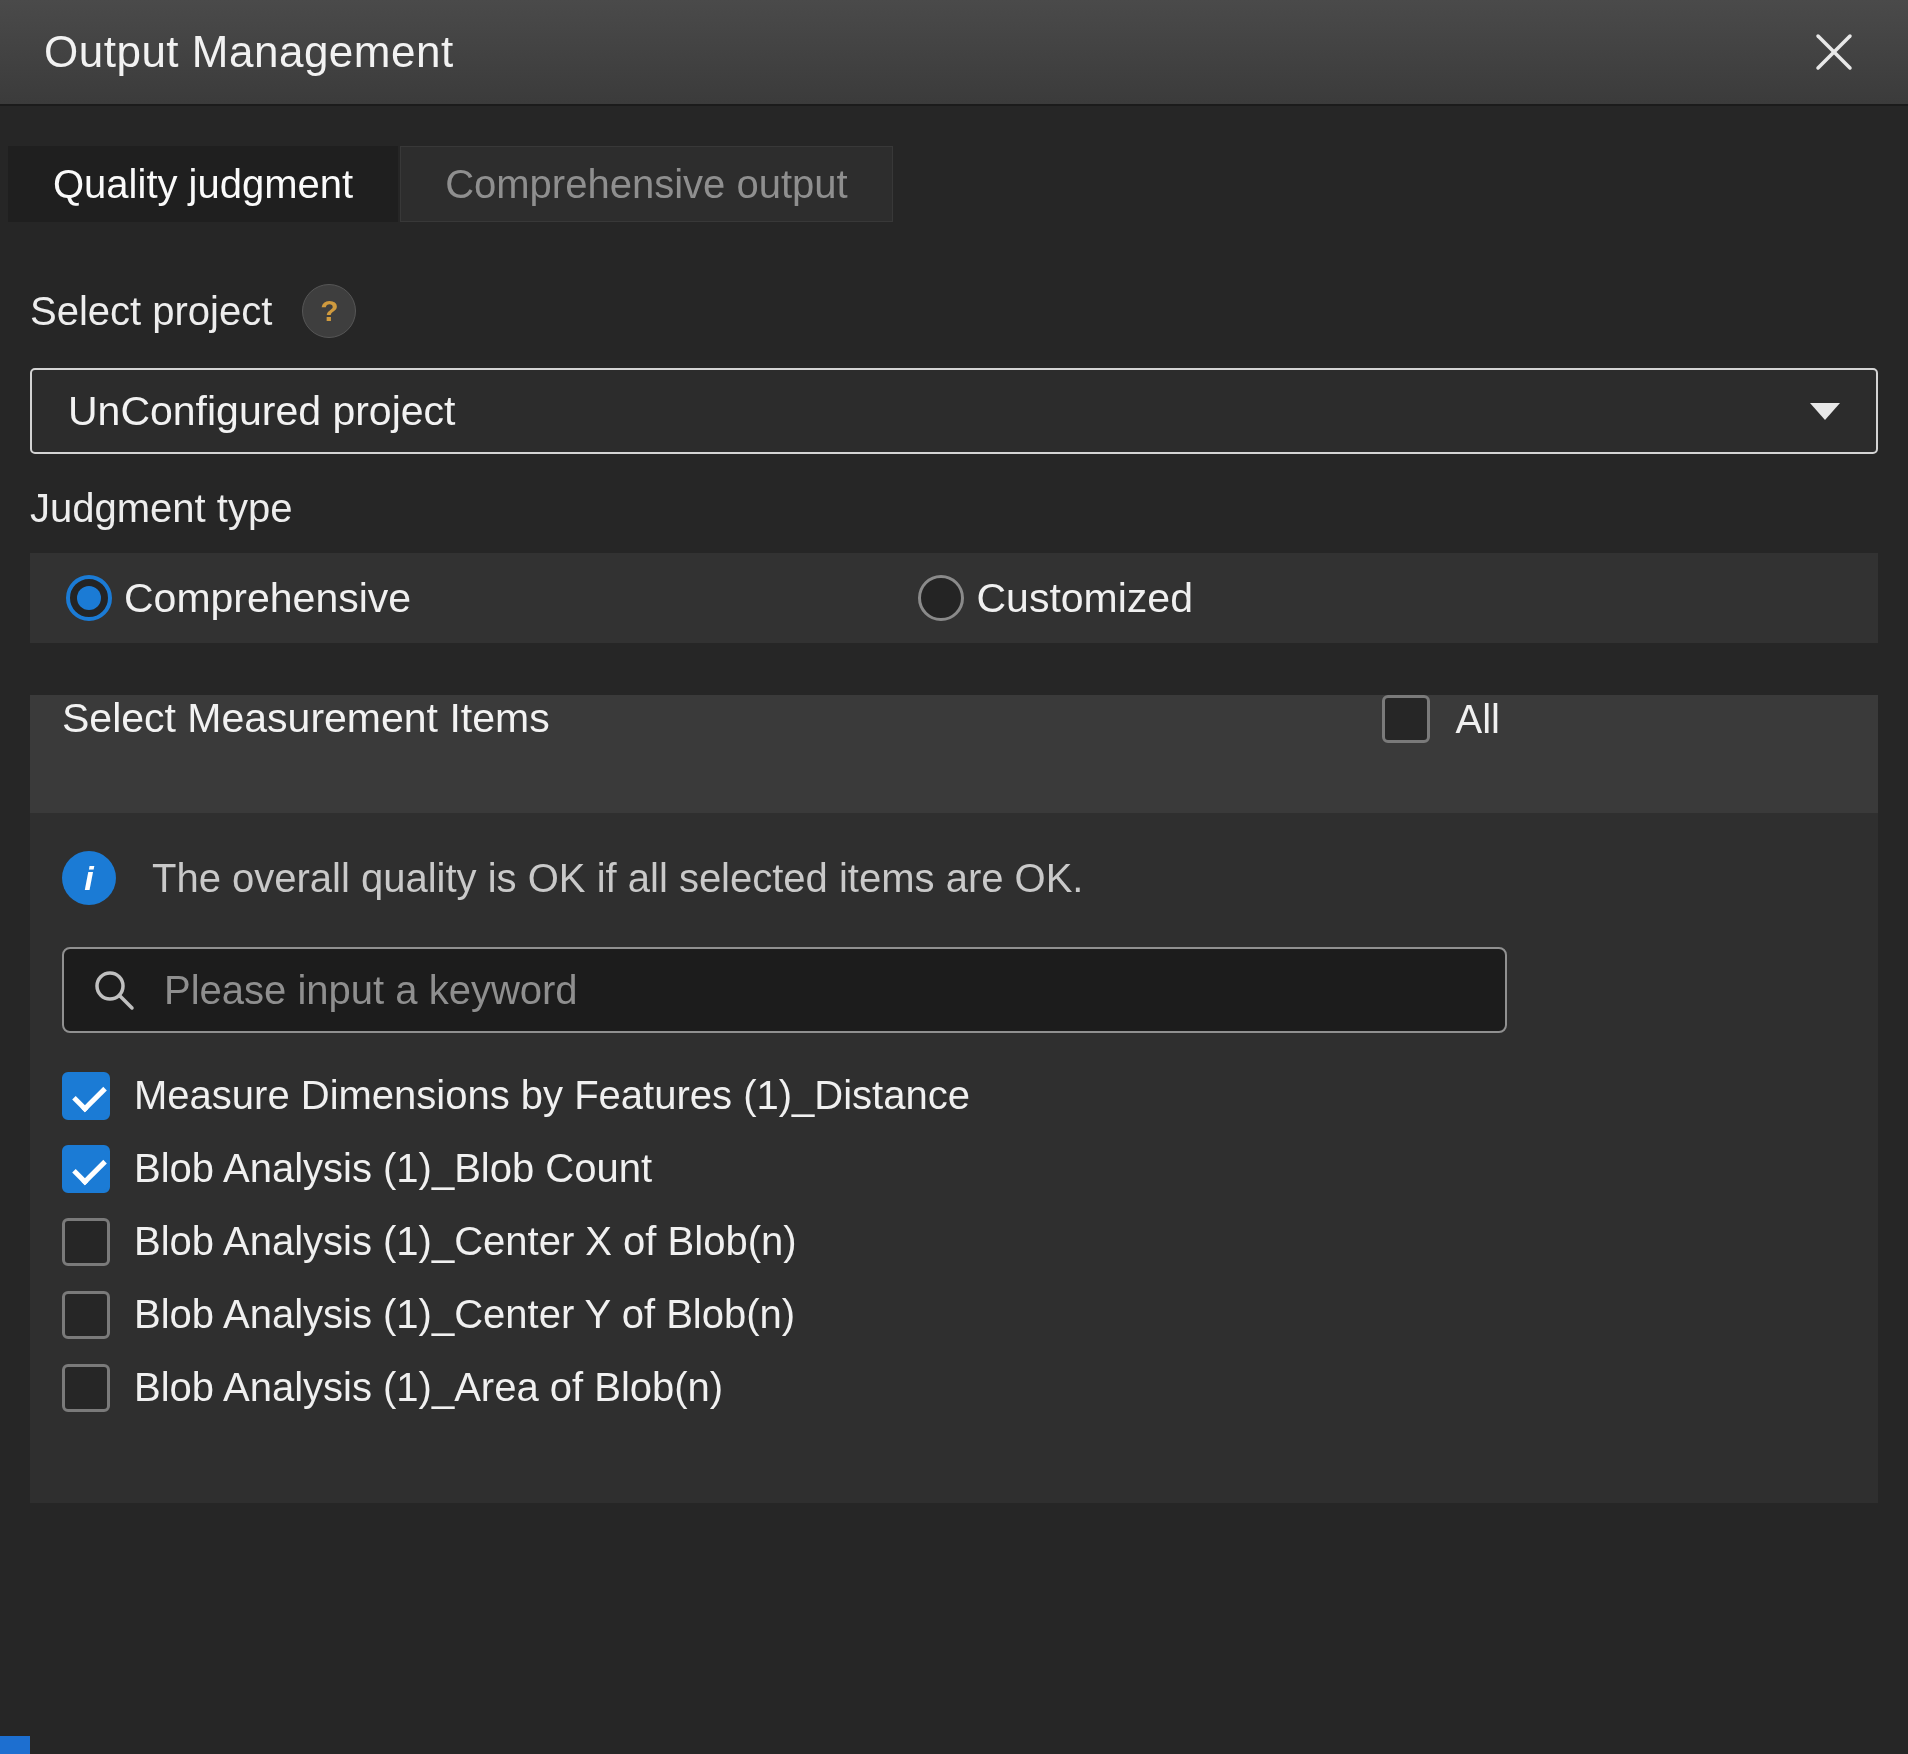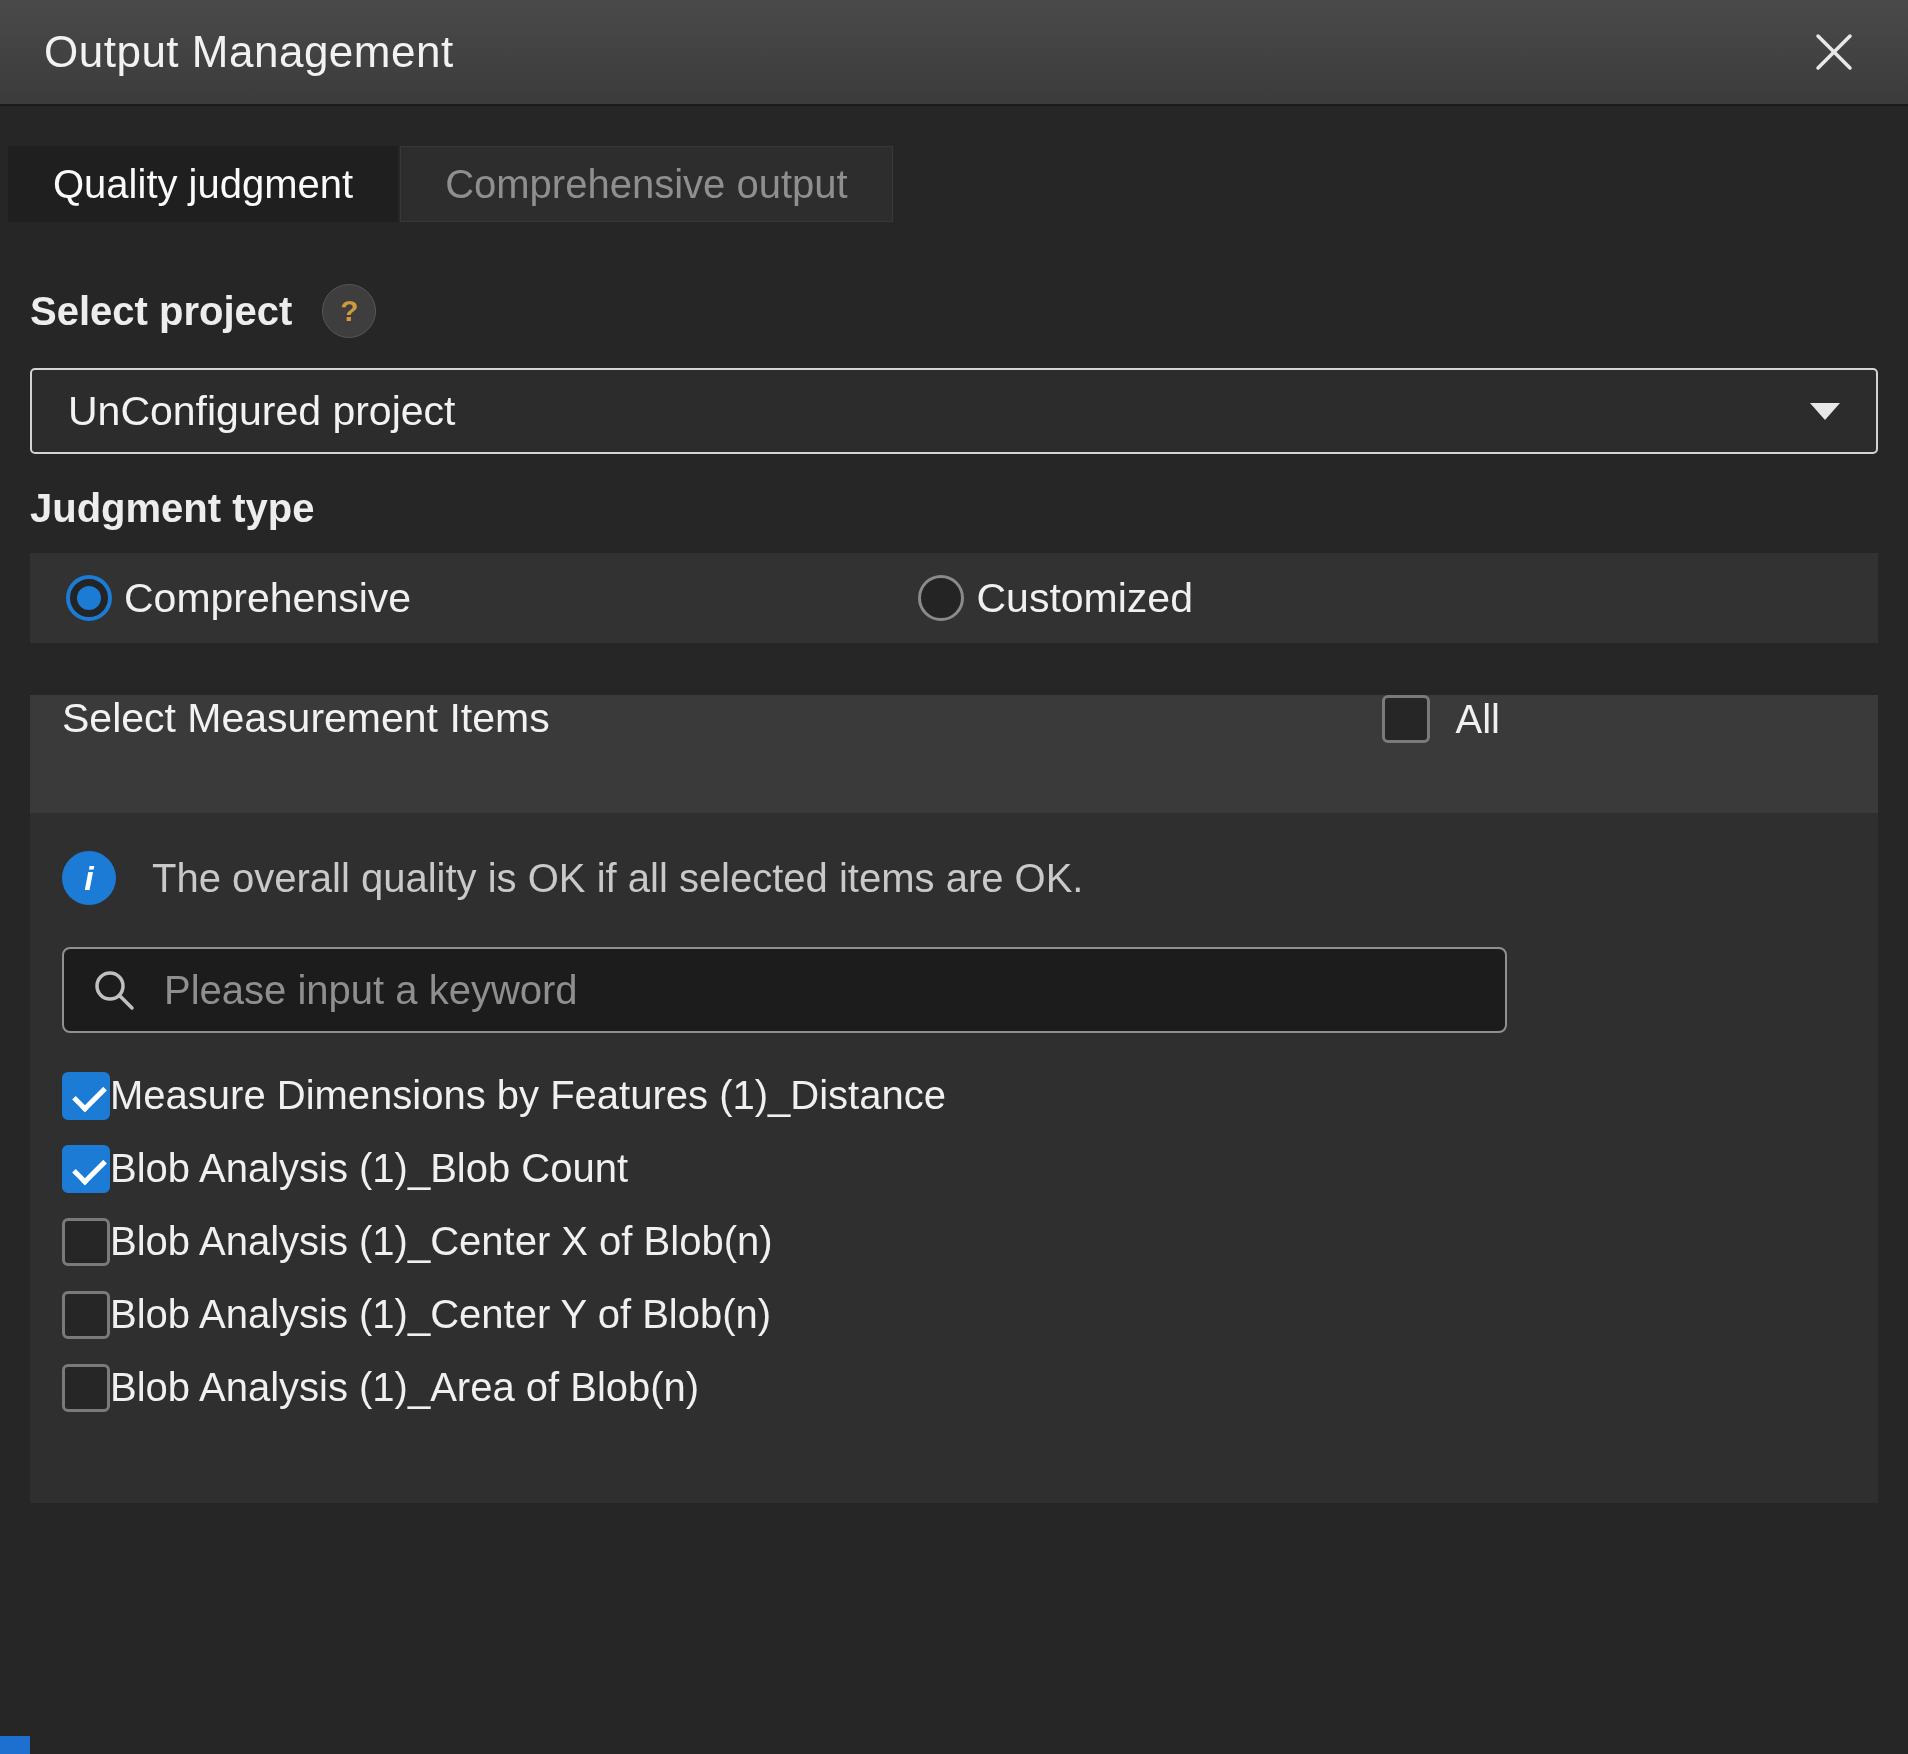--- a/index.html
+++ b/index.html
@@ -33,21 +33,21 @@
     padding:0 44px; font-size:40px; color:#8f8f8f;
     background:#2d2d2d; border:1px solid #383838; cursor:pointer;
     white-space:nowrap;
   }
   .tab.active { background:#1f1f1f; color:#fafafa; border-color:#1f1f1f; }
 
   
   .content { padding:0 30px; }
 
   .label-row { margin-top:62px; display:flex; align-items:center; gap:30px; }
-  .field-label { font-size:40px; color:#ededed;font-weight:bold; }
+  .field-label { font-size:40px; color:#ededed; }
 
   .help-circle {
     width:54px; height:54px; border-radius:50%;
     background:#3e3e3e; border:1px solid #565656;
     display:flex; align-items:center; justify-content:center;
     font-size:30px; font-weight:bold; color:#cf9a3e; cursor:pointer;
   }
 
   .select {
     margin-top:30px; height:86px;
@@ -107,21 +107,21 @@
     display:flex; align-items:center; padding:0 26px; gap:26px;
   }
   .search-box input {
     flex:1; background:transparent; border:none; outline:none;
     font-family:"Liberation Sans", sans-serif;
     font-size:40px; color:#eab308;
   }
   .search-box input::placeholder { color:#8f8f8f; }
 
   .items { margin-top:26px; }
-  .item-row { display:flex; align-items:center; height:73px; cursor:pointer; }
+  .item-row { display:flex; align-items:center; gap:24px; height:73px; cursor:pointer; }
   .checkbox {
     width:48px; height:48px; border-radius:6px;
     background:#262626; border:3px solid #7a7a7a;
     position:relative; flex:0 0 auto;
   }
   .checkbox.checked { background:#1b7bd5; border-color:#1b7bd5; }
   .checkbox.checked::after {
     content:""; position:absolute; left:9px; top:11px;
     width:26px; height:13px;
     border-left:5px solid #ffffff; border-bottom:5px solid #ffffff;

